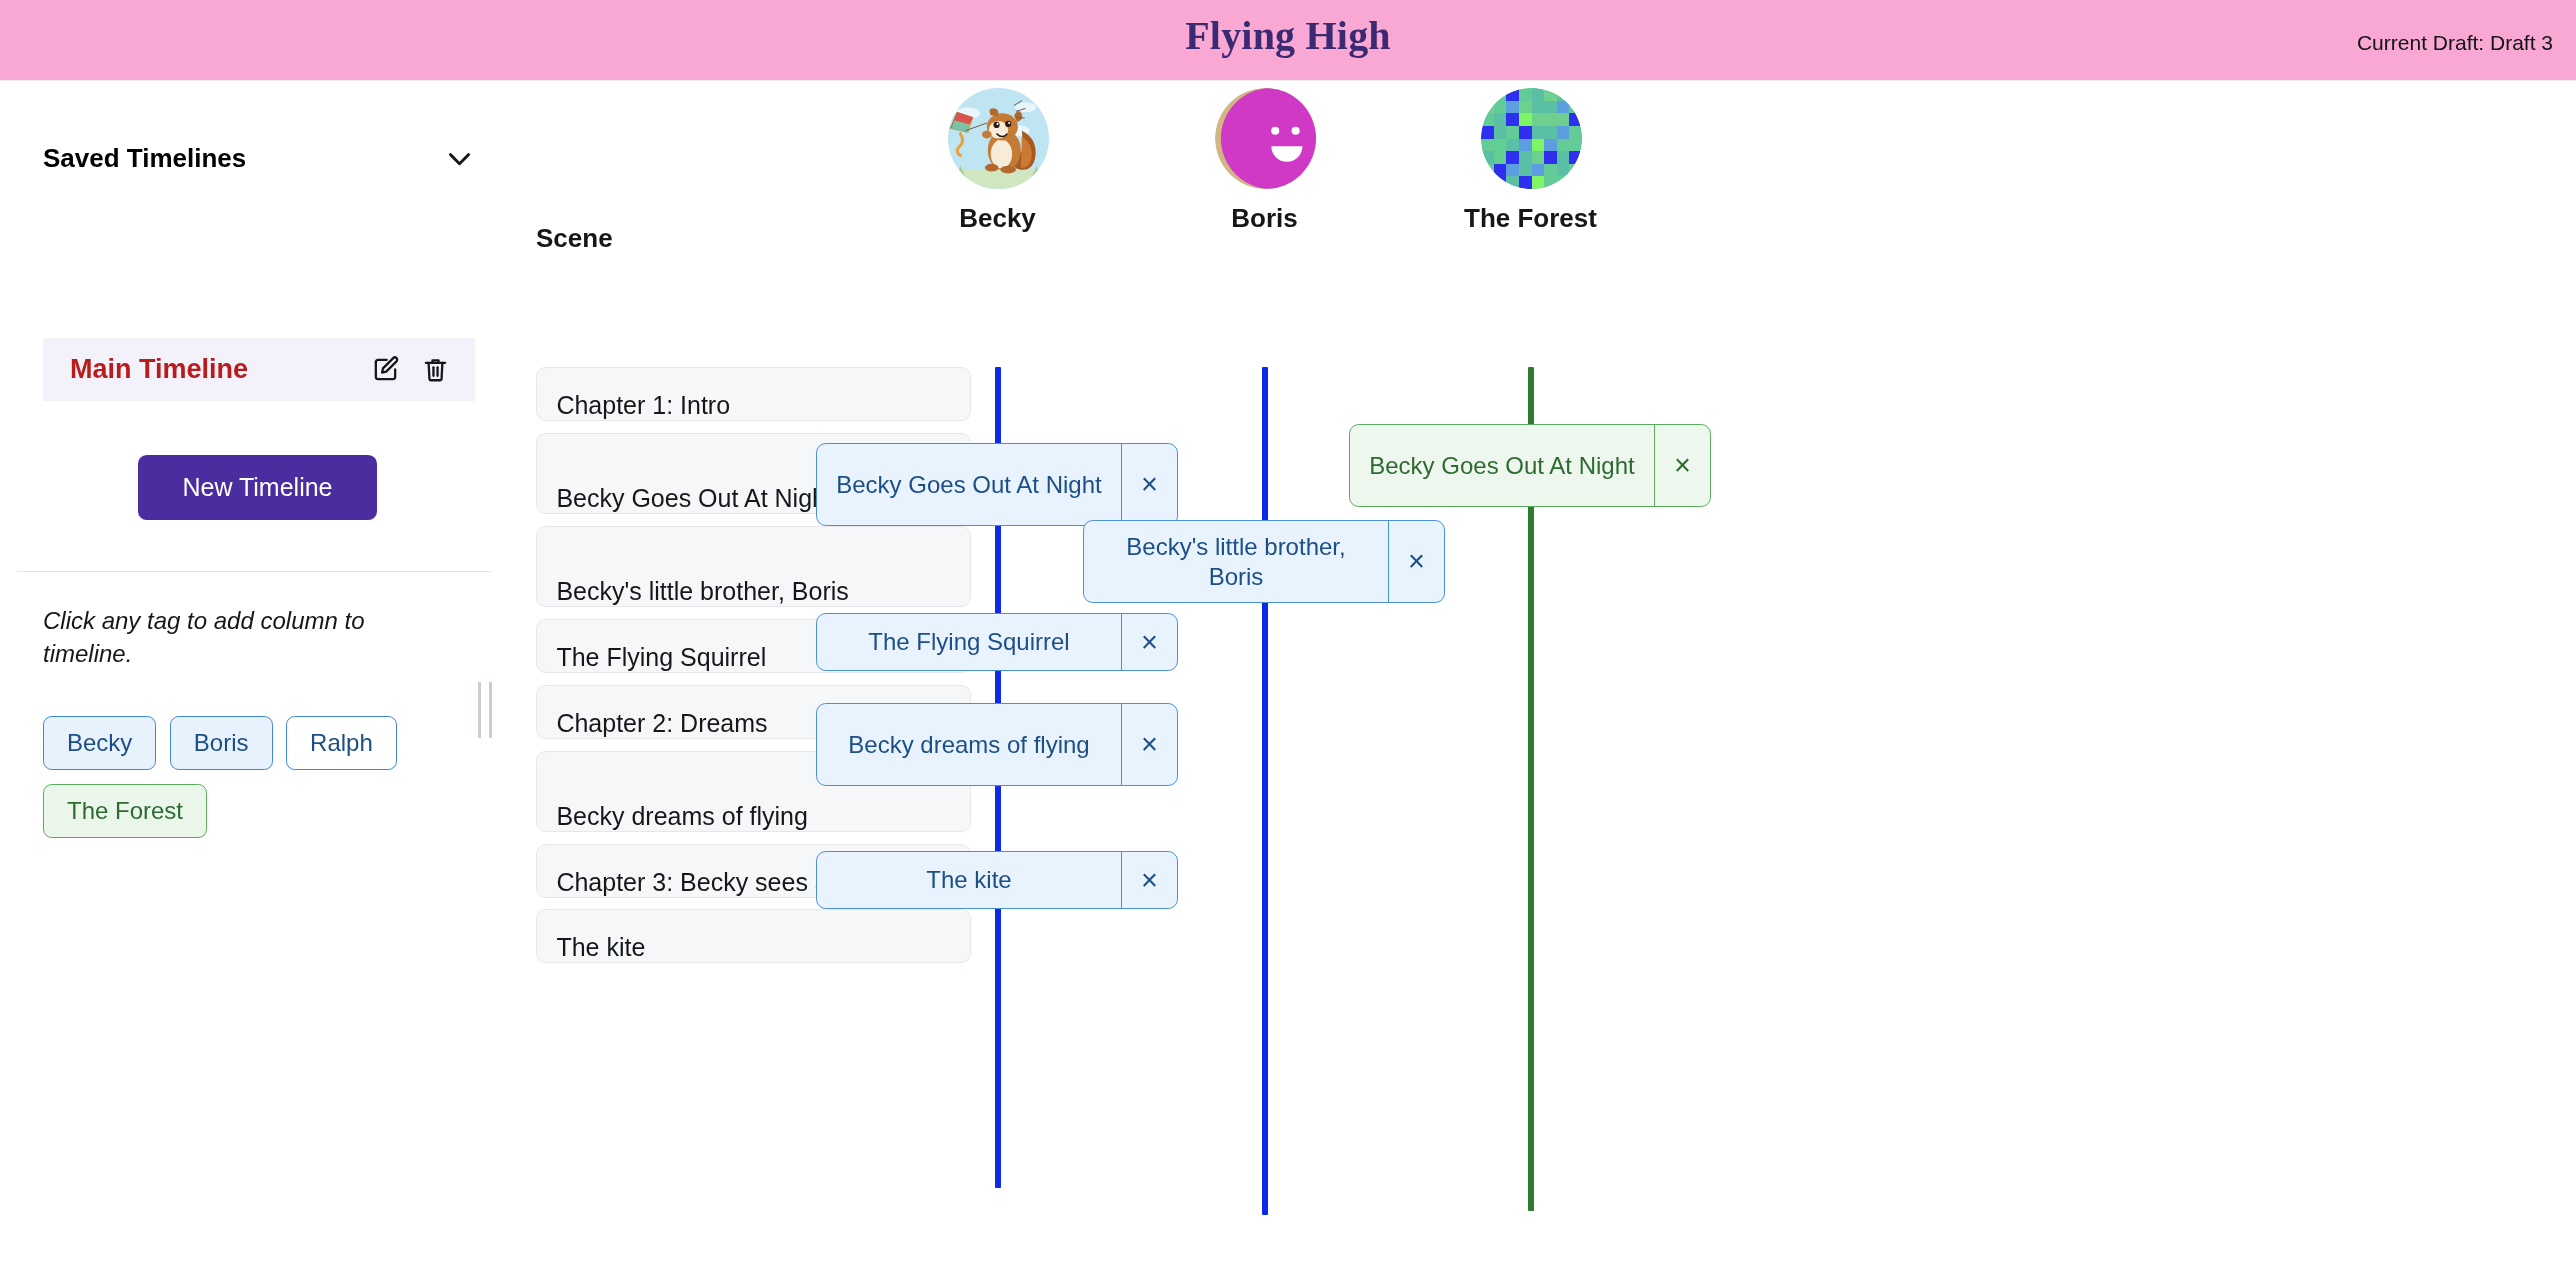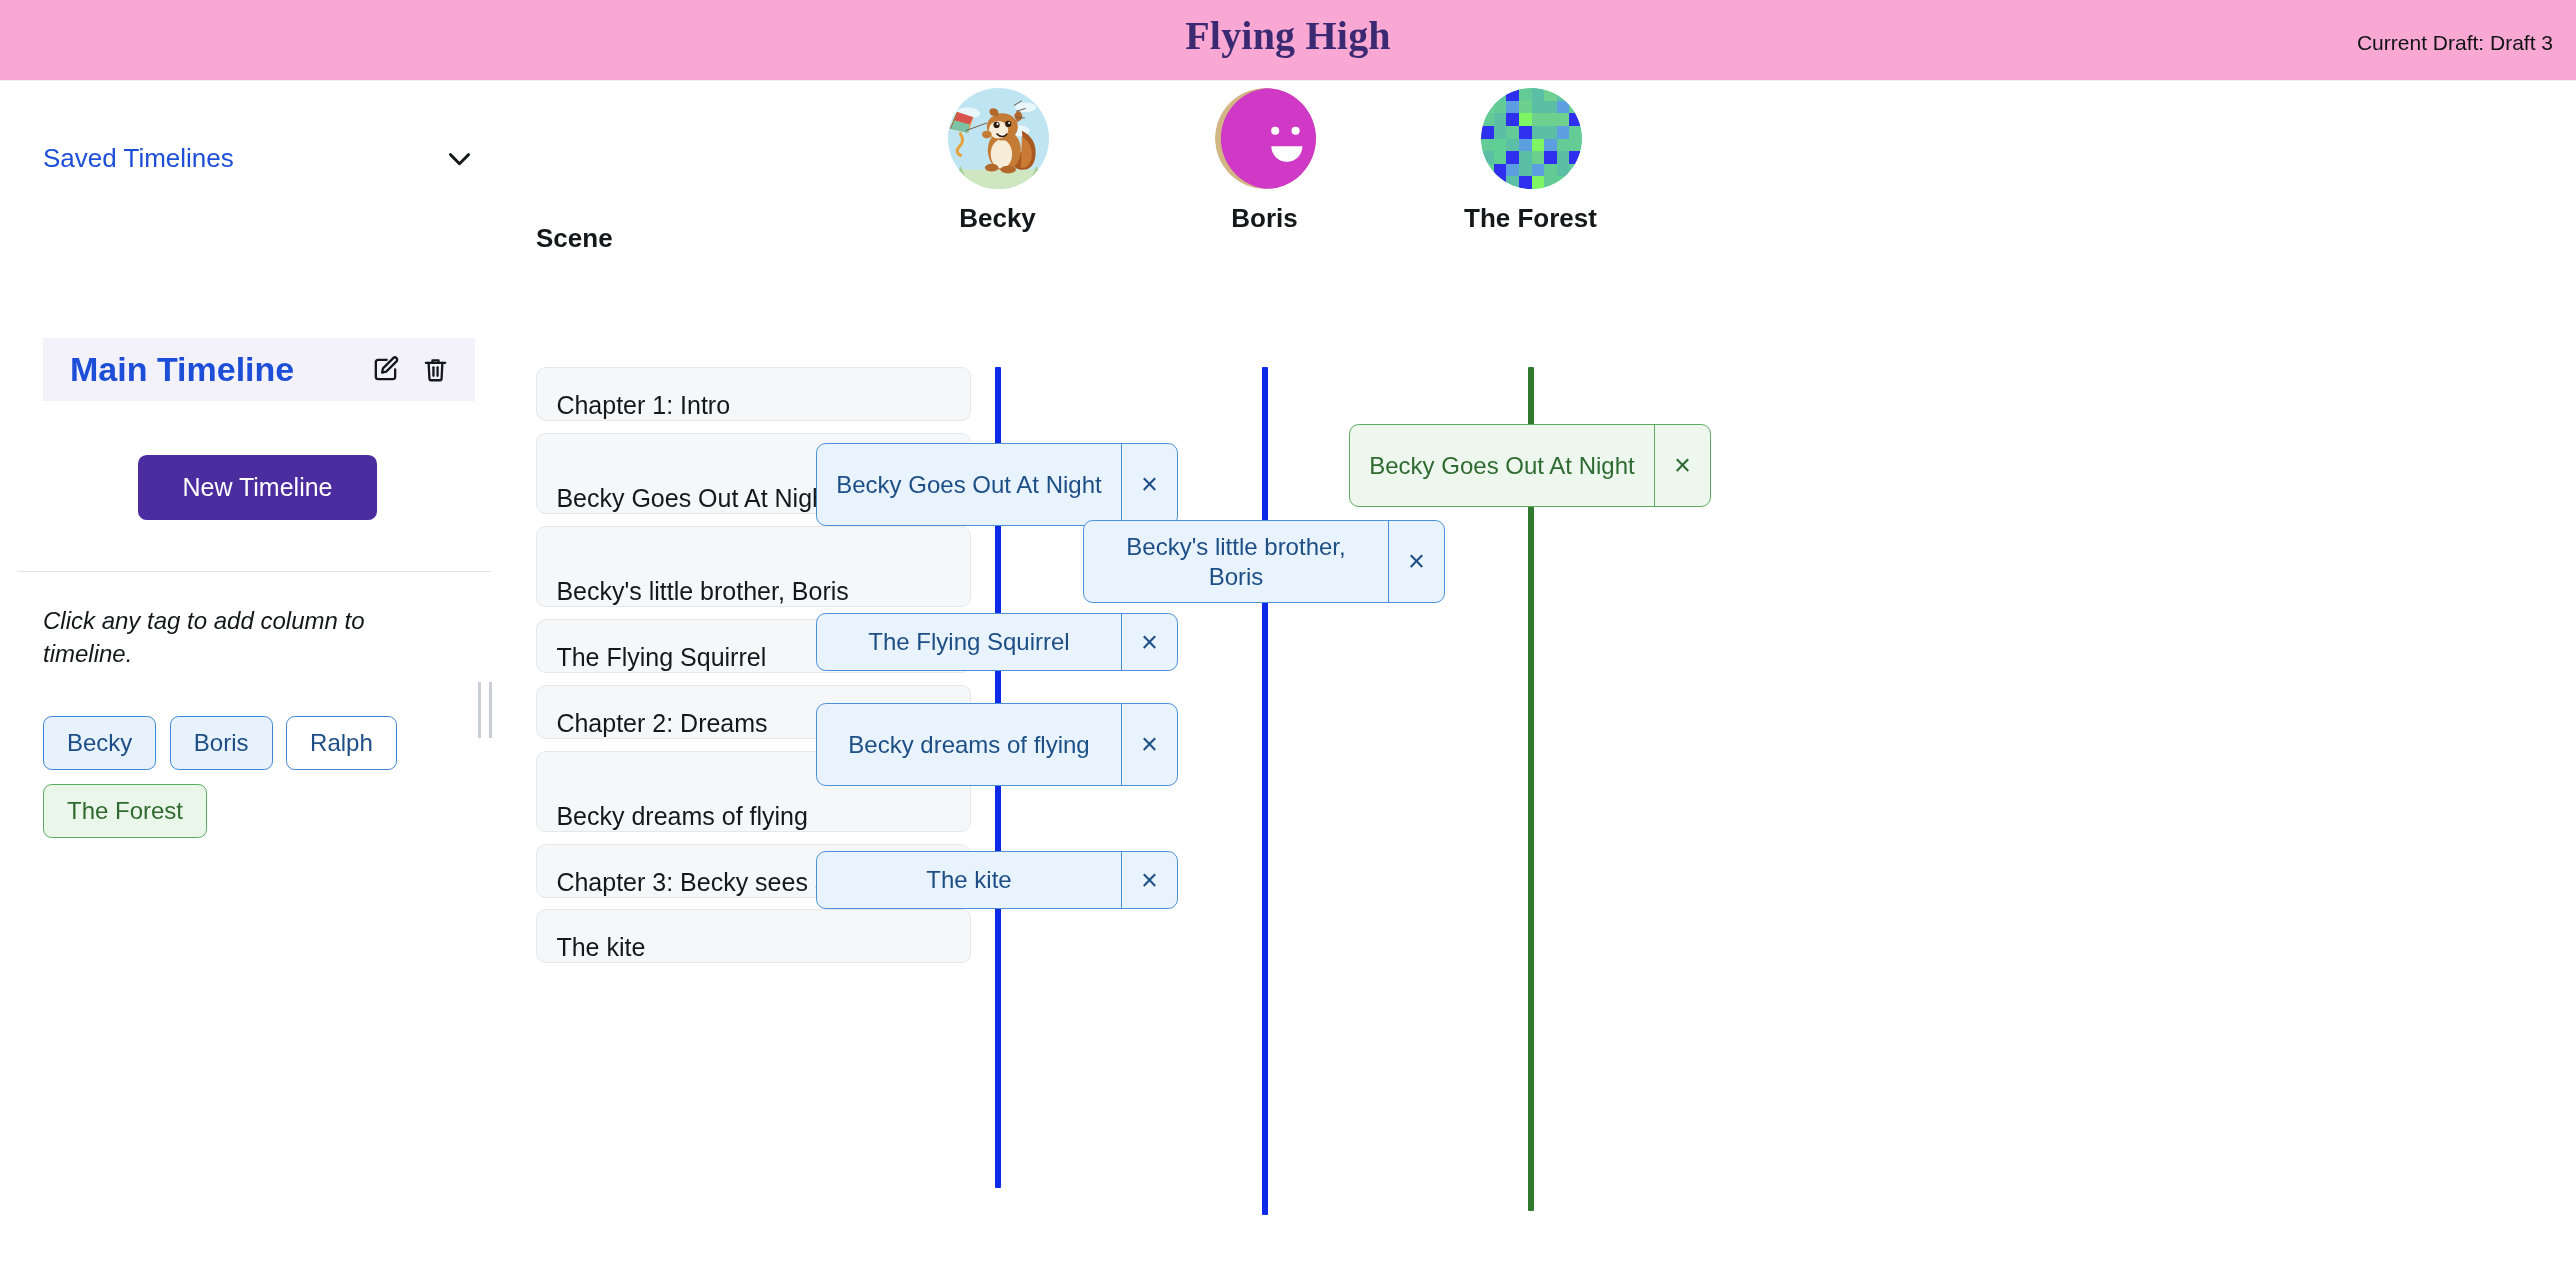--- a/index.html
+++ b/index.html
@@ -44,34 +44,34 @@
     width: 513px; height: 1197px;
     background: #ffffff;
     padding: 0;
   }
   .sidebar-head {
     position: absolute; left: 43px; top: 60px;
     width: 432px; height: 33px;
     display: flex; align-items: center; justify-content: space-between;
   }
   .sidebar-head-title {
-    font-size: 26px; font-weight: 400; color: #1d4ed8;
+    font-size: 26px; font-weight: 700; color: #000000;
   }
   .chevron {
     width: 31px; height: 31px; display: block;
   }
   .tl-item {
     position: absolute; left: 43px; top: 256px;
     width: 432px; height: 63px;
     background: #f3f2fa;
     display: flex; align-items: center;
     padding: 0 23px 0 27px;
   }
   .tl-item-name {
-    font-size: 34px; font-weight: 700; color: #1d4ed8;
+    font-size: 27px; font-weight: 700; color: #b91c1c;
     flex: 1 1 auto;
   }
   .icon-btn {
     width: 33px; height: 33px; margin-left: 17.4px;
     display: flex; align-items: center; justify-content: center;
   }
   .btn-new {
     position: absolute; left: 138px; top: 373px;
     width: 239px; height: 65px;
     background: #4b2d9f; color: #ffffff;

